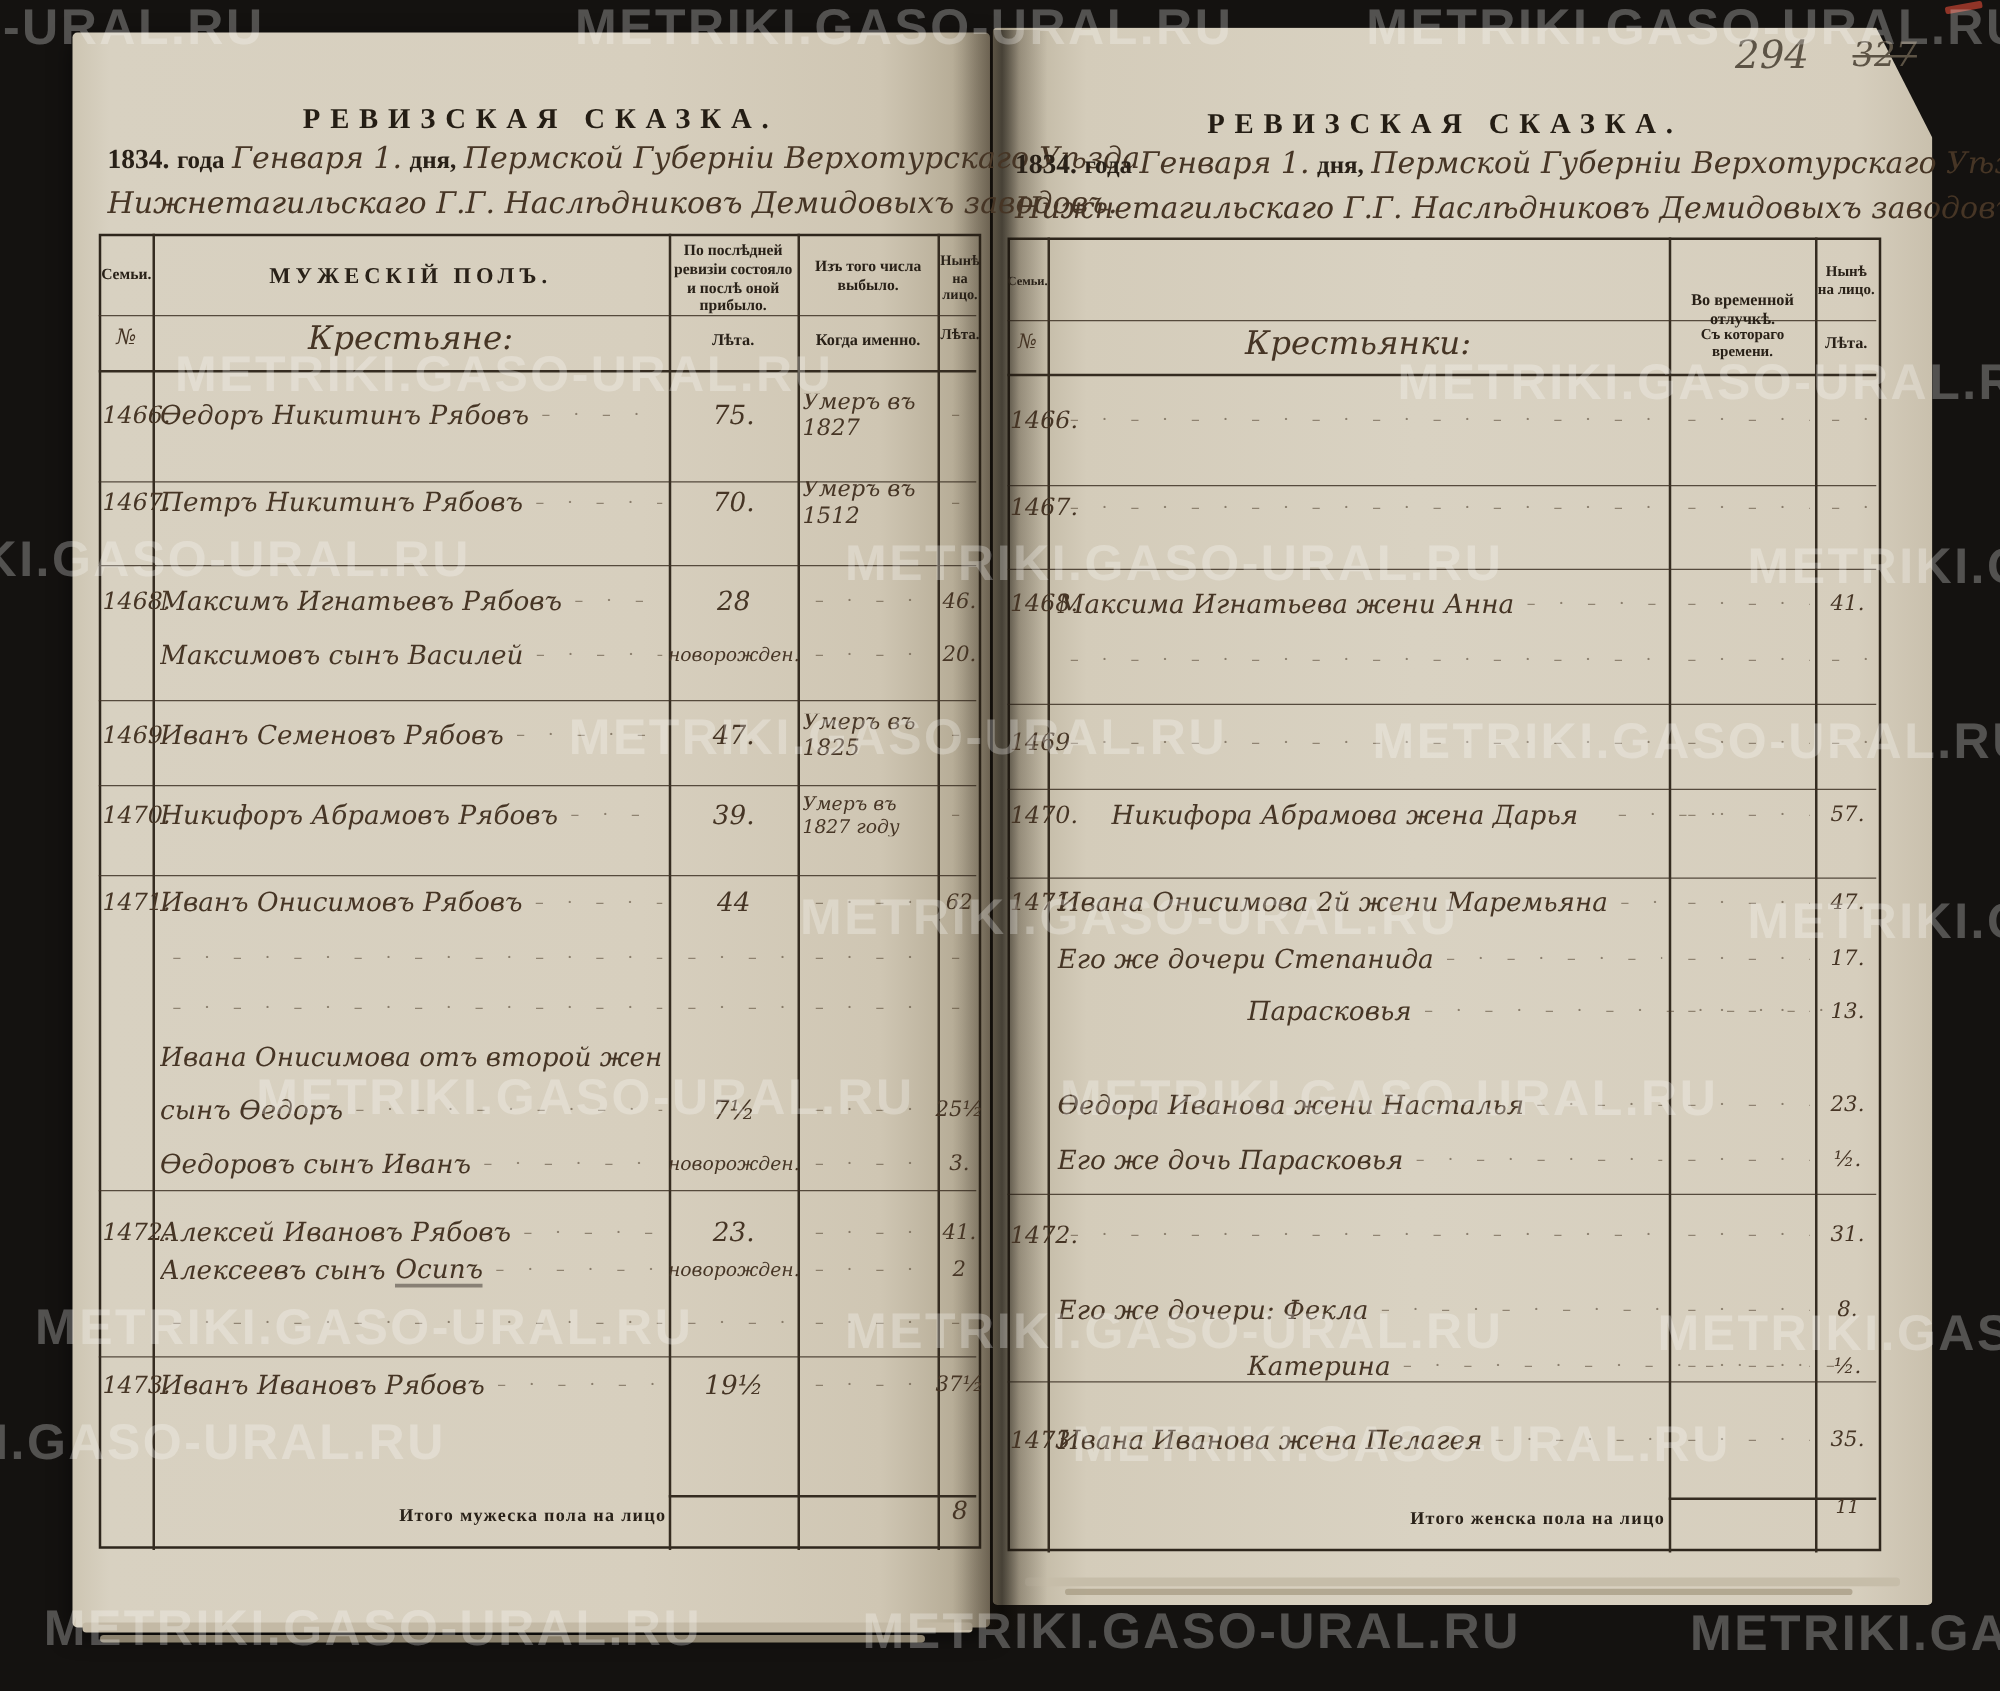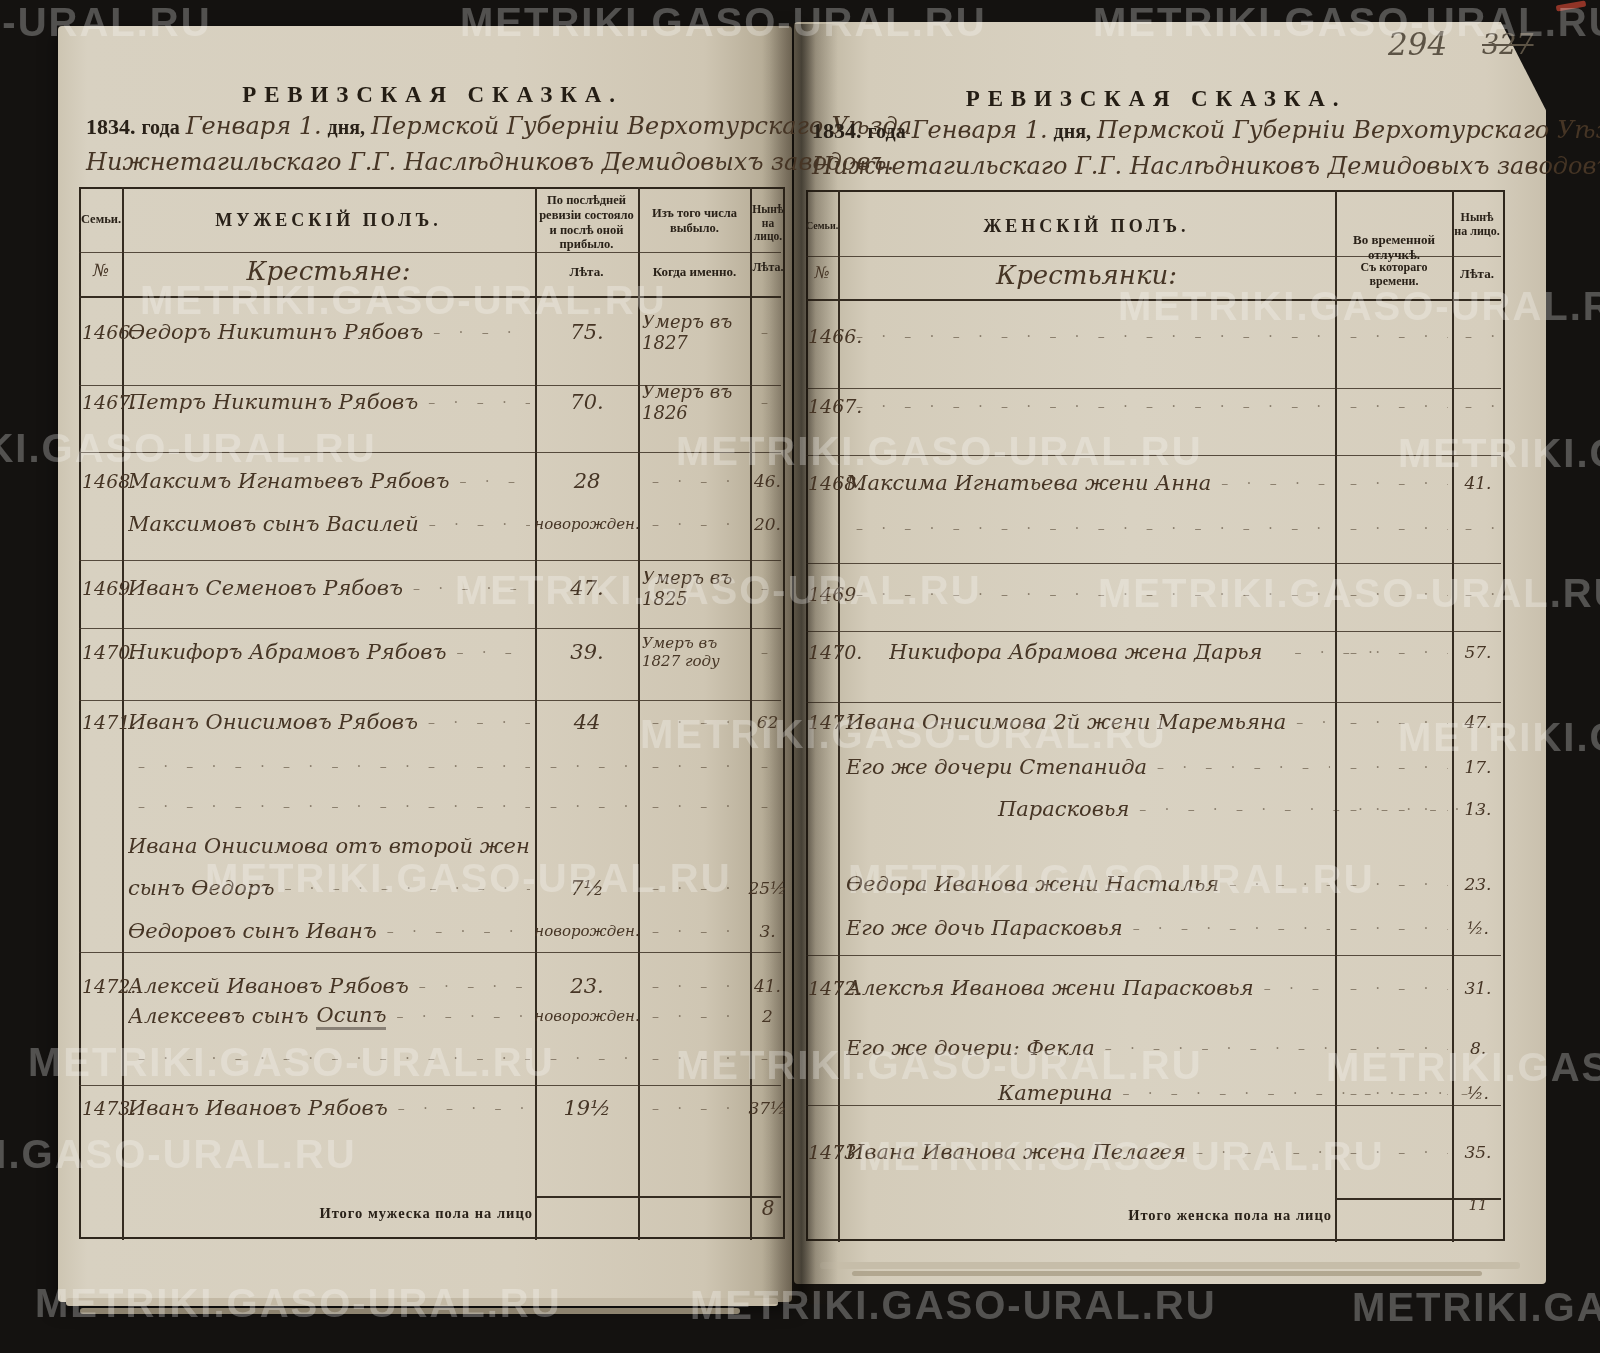--- a/index.html
+++ b/index.html
@@ -133,21 +133,20 @@
   <div class="hline z5" style="left:806px;top:388px;width:695px;"></div>
   <div class="hline z5" style="left:806px;top:455px;width:695px;"></div>
   <div class="hline z5" style="left:806px;top:563px;width:695px;"></div>
   <div class="hline z5" style="left:806px;top:631px;width:695px;"></div>
   <div class="hline z5" style="left:806px;top:702px;width:695px;"></div>
   <div class="hline z5" style="left:806px;top:955px;width:695px;"></div>
   <div class="hline z5" style="left:806px;top:1105px;width:695px;"></div>
   <div class="tline z5" style="left:1335px;top:1198px;width:166px;height:1.5px;"></div>
 
   <div class="abs print hdr z15" style="left:806px;top:220px;width:32px;font-size:10px;">Семьи.</div>
-  <div class="abs print hdr z15" style="left:838px;top:216px;width:497px;font-size:18px;letter-spacing:4px;">ЖЕНСКІЙ ПОЛЪ.</div>
   <div class="abs print hdr z15" style="left:1338px;top:210px;width:112px;font-size:13px;margin-top:22px;">Во временной отлучкѣ.</div>
   <div class="abs print hdr z15" style="left:1454px;top:210px;width:46px;font-size:12px;">Нынѣ на лицо.</div>
   <div class="abs hw hdr z15" style="left:806px;top:264px;width:32px;font-size:16px;">№</div>
   <div class="abs hw hdr z15" style="left:838px;top:260px;width:497px;font-size:26px;">Крестьянки:</div>
   <div class="abs print hdr z15" style="left:1338px;top:260px;width:112px;font-size:12px;">Съ котораго времени.</div>
   <div class="abs print hdr z15" style="left:1454px;top:266px;width:46px;font-size:13px;">Лѣта.</div>
 
   <div class="abs print z15" style="left:1080px;top:1207px;width:252px;font-size:14.5px;letter-spacing:1px;text-align:right;">Итого женска пола на лицо</div>
   <div class="abs hw z15" style="left:1454px;top:1196px;width:48px;font-size:15px;text-align:center;">11</div>
 
@@ -164,21 +163,21 @@
           <span class="leader">– · – · – · – · – · – · – · – · – · – · – · – · – · – · – · – · – · – · – · – · – · – · – · – · </span>
         </div>
       </div>
       <div class="row-line" style="top: 385px;">
         <div class="cell hw no-cell" style="left: 82px; width: 40px;">1467.</div>
         <div class="cell name-cell" style="left: 128px; width: 402px;">
           <span class="hw name">Петръ Никитинъ Рябовъ</span>
           <span class="leader">– · – · – · – · – · – · – · – · – · – · – · – · – · – · – · – · – · – · – · – · – · – · – · – · </span>
         </div>
         <div class="cell hw age-cell" style="left: 540px; width: 94px; justify-content: center;">70.</div>
-        <div class="cell hw out-cell" style="left: 642px; width: 104px;">Умеръ въ 1826</div>
+        <div class="cell hw out-cell" style="left: 642px; width: 104px;">Умеръ въ 1512</div>
         <div class="cell lead-cell" style="left: 751px; width: 33px;">
           <span class="leader">– · – · – · – · – · – · – · – · – · – · – · – · – · – · – · – · – · – · – · – · – · – · – · – · </span>
         </div>
       </div>
       <div class="row-line" style="top: 464px;">
         <div class="cell hw no-cell" style="left: 82px; width: 40px;">1468.</div>
         <div class="cell name-cell" style="left: 128px; width: 402px;">
           <span class="hw name">Максимъ Игнатьевъ Рябовъ</span>
           <span class="leader">– · – · – · – · – · – · – · – · – · – · – · – · – · – · – · – · – · – · – · – · – · – · – · – · </span>
         </div>
@@ -456,21 +455,20 @@
           <span class="leader">– · – · – · – · – · – · – · – · – · – · – · – · – · – · – · – · – · – · – · – · – · – · – · – · </span>
         </div>
         <div class="cell lead-cell" style="left: 1340px; width: 108px;">
           <span class="leader">– · – · – · – · – · – · – · – · – · – · – · – · – · – · – · – · – · – · – · – · – · – · – · – · </span>
         </div>
         <div class="cell hw now-cell" style="left: 1455px; width: 46px;">½.</div>
       </div>
       <div class="row-line" style="top: 971px;">
         <div class="cell hw no-cell" style="left: 808px; width: 30px;">1472.</div>
         <div class="cell name-cell" style="left: 846px; width: 484px;">
-          <span class="hw name">Алексѣя Иванова жени Парасковья</span>
           <span class="leader">– · – · – · – · – · – · – · – · – · – · – · – · – · – · – · – · – · – · – · – · – · – · – · – · </span>
         </div>
         <div class="cell lead-cell" style="left: 1340px; width: 108px;">
           <span class="leader">– · – · – · – · – · – · – · – · – · – · – · – · – · – · – · – · – · – · – · – · – · – · – · – · </span>
         </div>
         <div class="cell hw now-cell" style="left: 1455px; width: 46px;">31.</div>
       </div>
       <div class="row-line" style="top: 1031px;">
         <div class="cell name-cell" style="left: 846px; width: 484px;">
           <span class="hw name">Его же дочери: Фекла</span>

